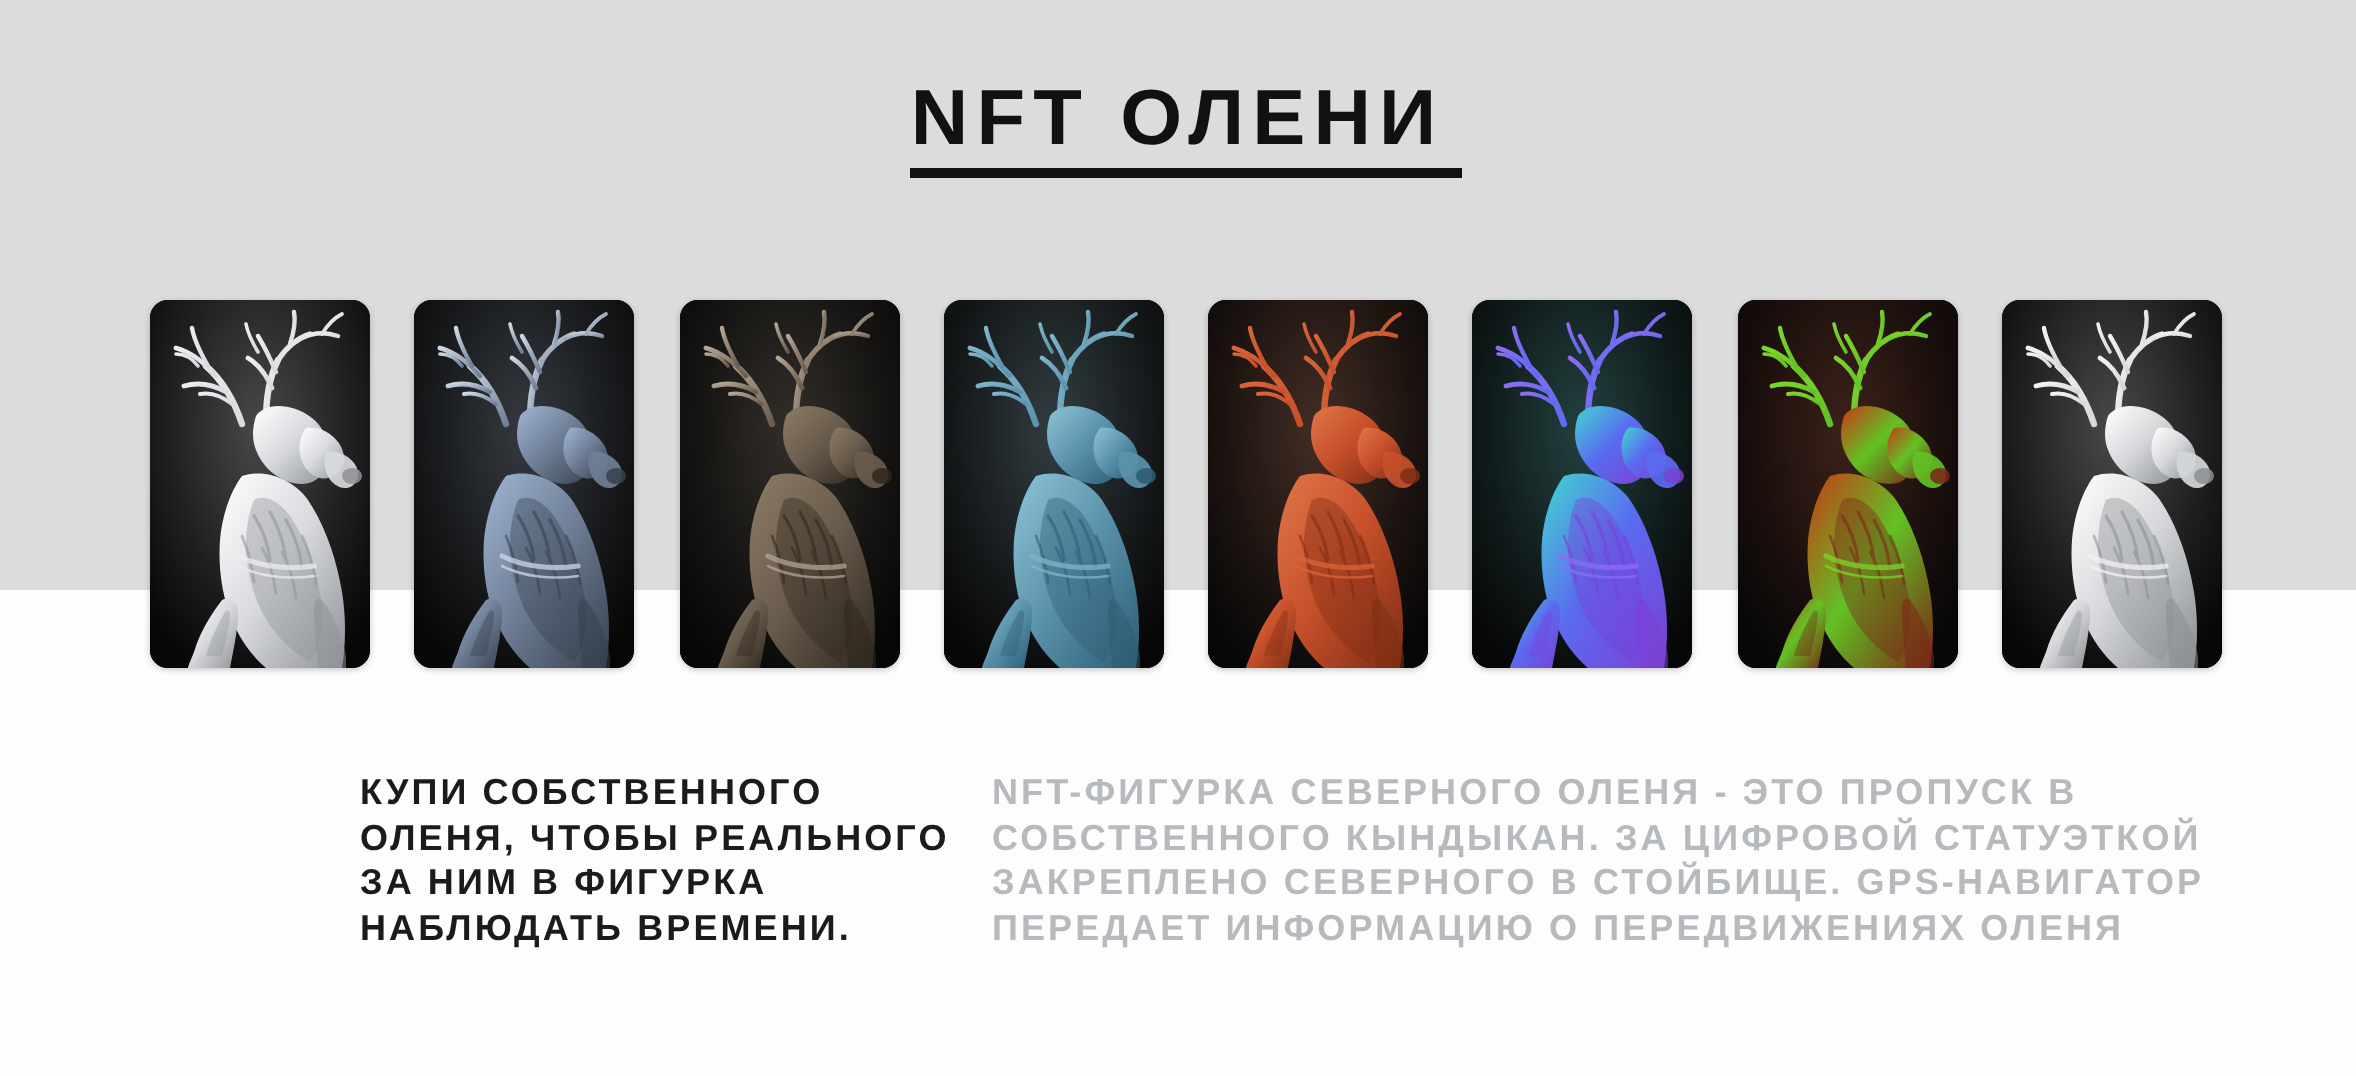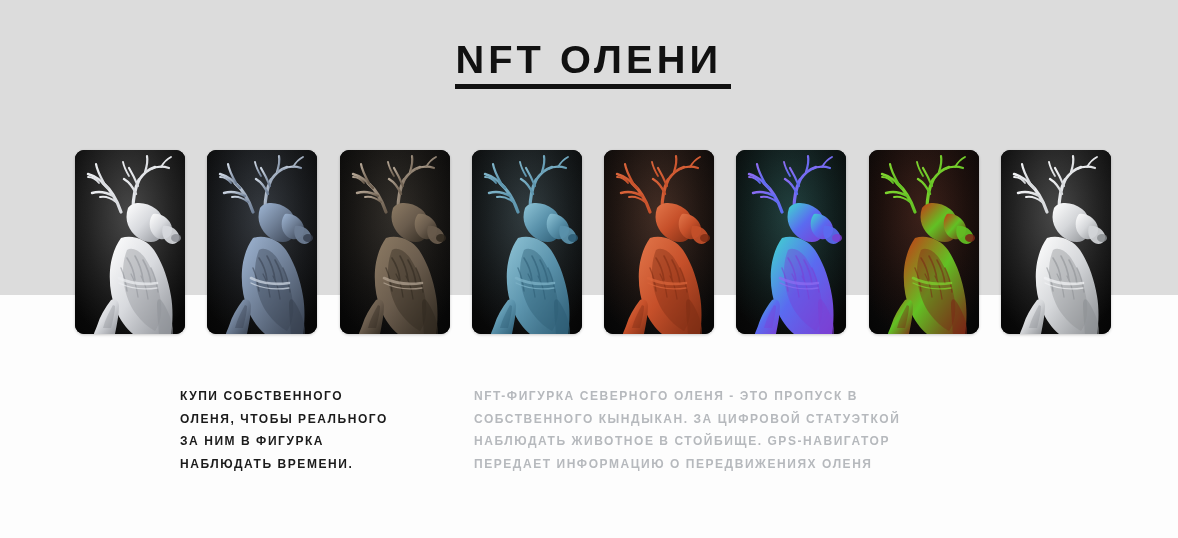--- a/index.html
+++ b/index.html
@@ -113,29 +113,29 @@
   .text-left {
     position: absolute;
     left: 180px;
     top: 385px;
     width: 260px;
     z-index: 5;
   }
 
   .text-right {
     position: absolute;
-    left: 474px;
+    left: 496px;
     top: 385px;
     width: 500px;
     z-index: 5;
   }
 
   .body-line {
     font-family: "Liberation Sans", sans-serif;
-    font-size: 12px;
+    font-size: 18px;
     font-weight: 700;
     letter-spacing: 1.55px;
     line-height: 22.5px;
     white-space: nowrap;
   }
 
   .text-left .body-line { color: #1b1b1b; }
   .text-right .body-line { color: #b6b9bd; }
 </style>
 </head>
@@ -868,17 +868,17 @@
 
   <div class="text-left" id="text-left">
       <div class="body-line">КУПИ СОБСТВЕННОГО</div>
       <div class="body-line">ОЛЕНЯ, ЧТОБЫ РЕАЛЬНОГО</div>
       <div class="body-line">ЗА НИМ В ФИГУРКА</div>
       <div class="body-line">НАБЛЮДАТЬ ВРЕМЕНИ.</div>
     </div>
   <div class="text-right" id="text-right">
       <div class="body-line">NFT-ФИГУРКА СЕВЕРНОГО ОЛЕНЯ - ЭТО ПРОПУСК В</div>
       <div class="body-line">СОБСТВЕННОГО КЫНДЫКАН. ЗА ЦИФРОВОЙ СТАТУЭТКОЙ</div>
-      <div class="body-line">НАБЛЮДАТЬ ЖИВОТНОЕ В СТОЙБИЩЕ. GPS-НАВИГАТОР</div>
+      <div class="body-line">ЗАКРЕПЛЕНО СЕВЕРНОГО В СТОЙБИЩЕ. GPS-НАВИГАТОР</div>
       <div class="body-line">ПЕРЕДАЕТ ИНФОРМАЦИЮ О ПЕРЕДВИЖЕНИЯХ ОЛЕНЯ</div>
     </div>
 
 </div>
 
 </body></html>

